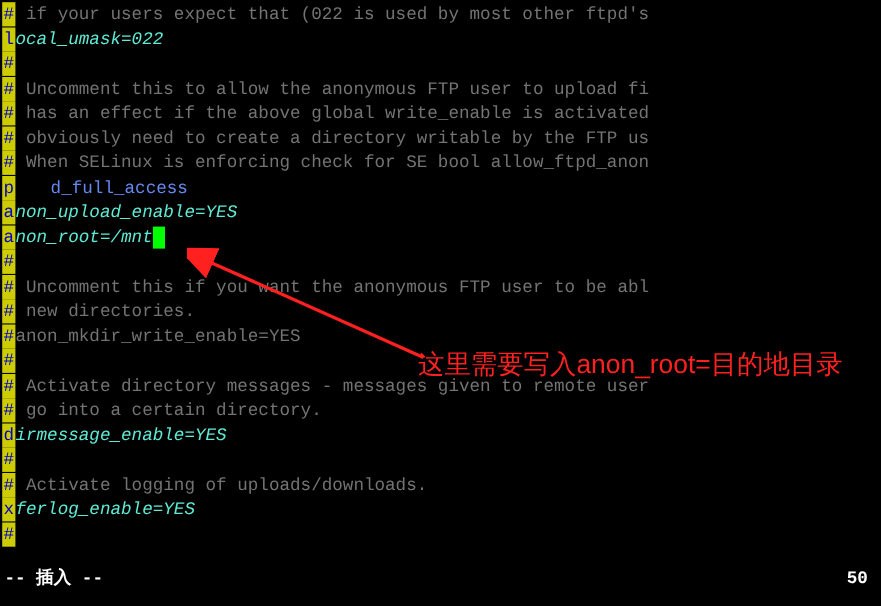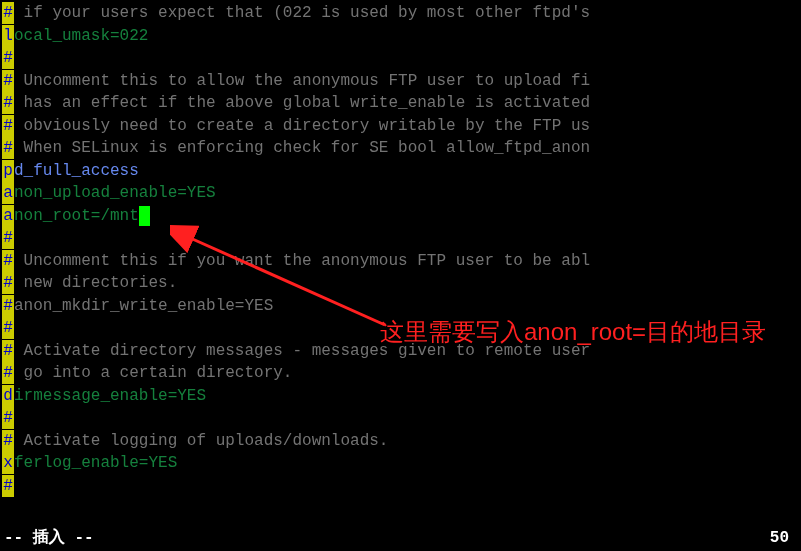--- a/index.html
+++ b/index.html
@@ -24,32 +24,32 @@
     }
     .gutter {
       background: #cccc00;
       color: #0000cc;
       width: 12px;
       display: inline-block;
       text-align: center;
       flex-shrink: 0;
     }
     .comment { color: #737373; }
-    .text { color: #15803d; }
-    .wrap { color: #6688ee; }
+    .text { color: #5eead4; font-style: italic; }
+    .wrap { color: #6688ee; margin-left: 32px; }
     .cursor {
       background: #00ff00;
       display: inline-block;
       width: 11px;
       height: 20px;
       vertical-align: middle;
     }
     .statusbar {
       position: absolute;
-      bottom: 2px;
+      bottom: 14px;
       left: 4px;
       right: 4px;
       color: #ffffff;
       font-weight: bold;
       display: flex;
       justify-content: space-between;
     }
     .status-left { }
     .status-right { padding-right: 8px; }
     .annotation {

